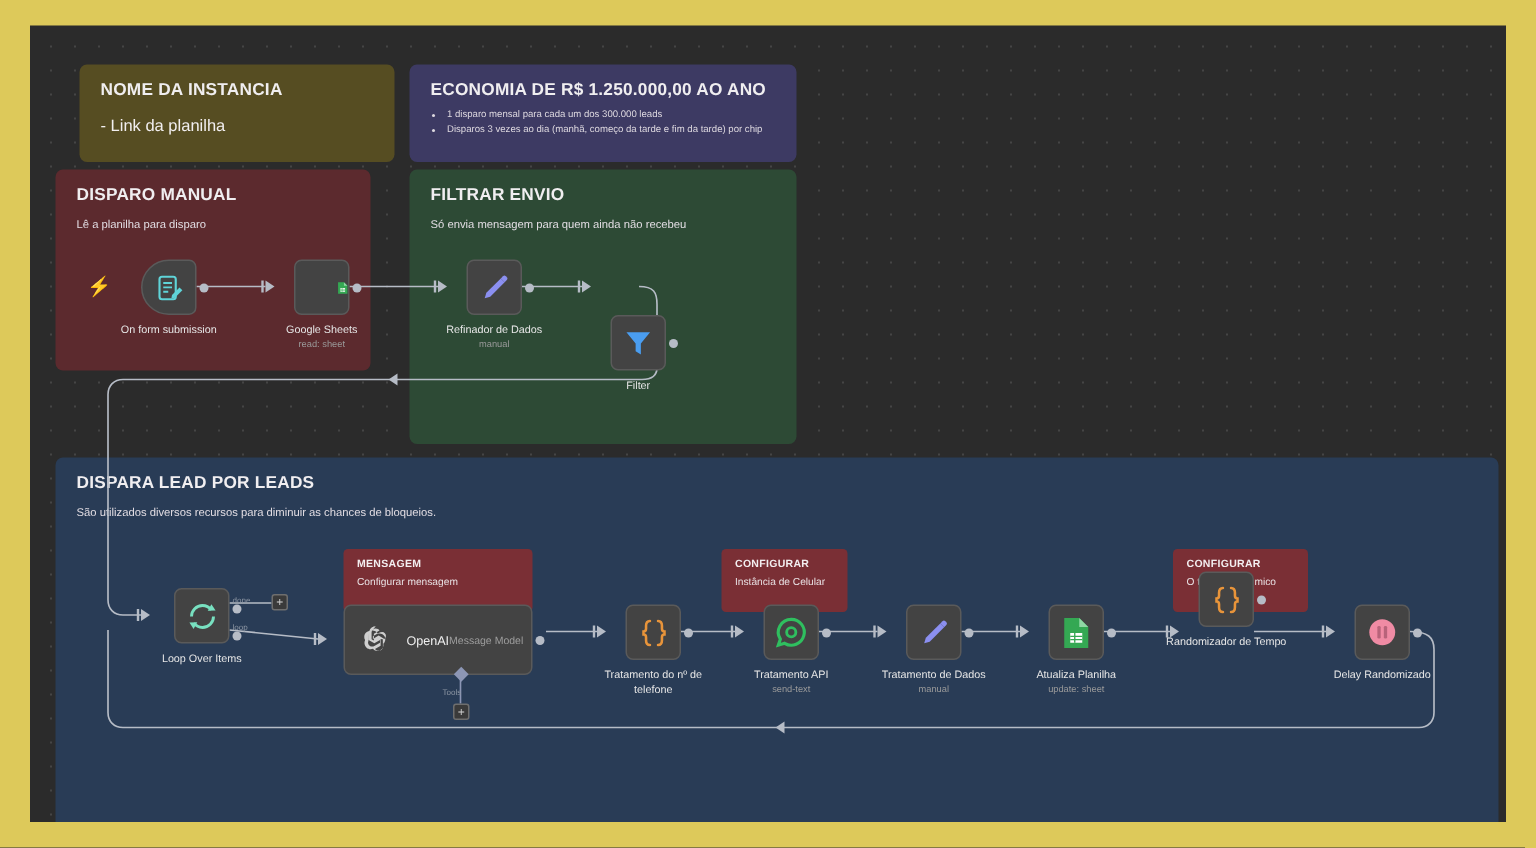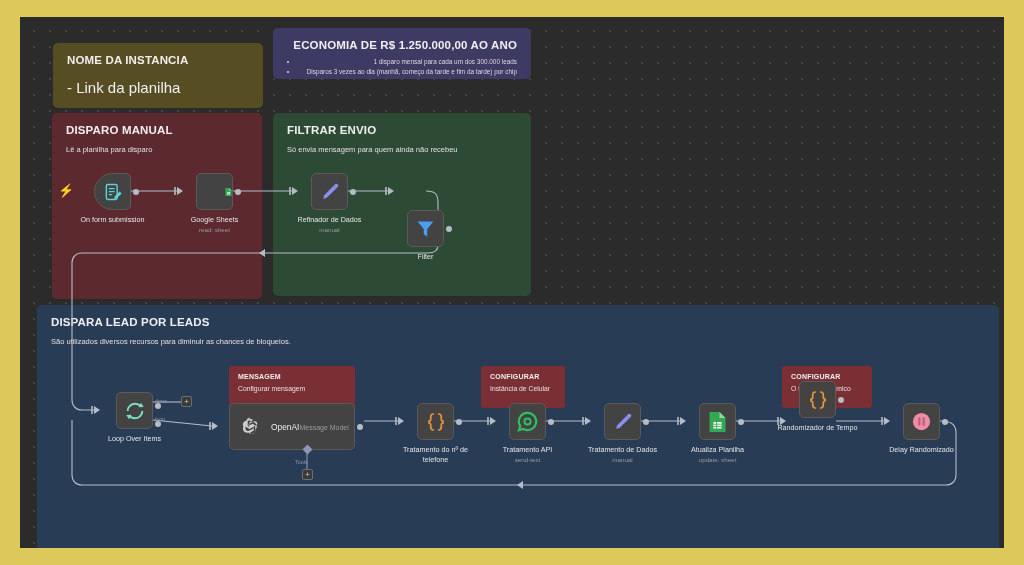--- a/index.html
+++ b/index.html
@@ -28,27 +28,27 @@
     border-radius: 5px;
     padding: 11px 14px;
   }
   .panel-title {
     font-size: 11.5px; font-weight: bold; color: #f0eef0;
     letter-spacing: .15px;
   }
   .panel-sub {
     font-size: 7.5px; color: #e2dde3; margin-top: 9px; line-height: 1.45;
   }
-  .panel-sub.big { font-size: 15px; margin-top: 11px; font-weight: normal; color:#f2eff0;}
+  .panel-sub.big { font-size: 11px; margin-top: 11px; font-weight: normal; color:#f2eff0;}
   .panel ul { margin: 6px 0 0 11px; }
   .panel li { font-size: 6.4px; color: #ded9e0; line-height: 1.62; }
 
   #note-instancia { left: 33px; top: 26px; width: 210px; height: 65px; background: #564d22; }
-  #note-economia  { left: 253px; top: 11px; width: 258px; height: 51px; background: #3d3a63; text-align: right; }
-  #note-disparo   { left: 32px; top: 96px; width: 210px; height: 186px; background: #5c2a2e; }
+  #note-economia  { left: 253px; top: 26px; width: 258px; height: 65px; background: #3d3a63; }
+  #note-disparo   { left: 17px; top: 96px; width: 210px; height: 134px; background: #5c2a2e; }
   #note-filtrar   { left: 253px; top: 96px; width: 258px; height: 183px; background: #2d4a35; }
   #note-dispara   { left: 17px; top: 288px; width: 962px; height: 257px; background: #293c56; }
 
   
   .smallnote {
     position: absolute;
     background: #7a2f35;
     border-radius: 3px;
     padding: 7px 9px;
   }

